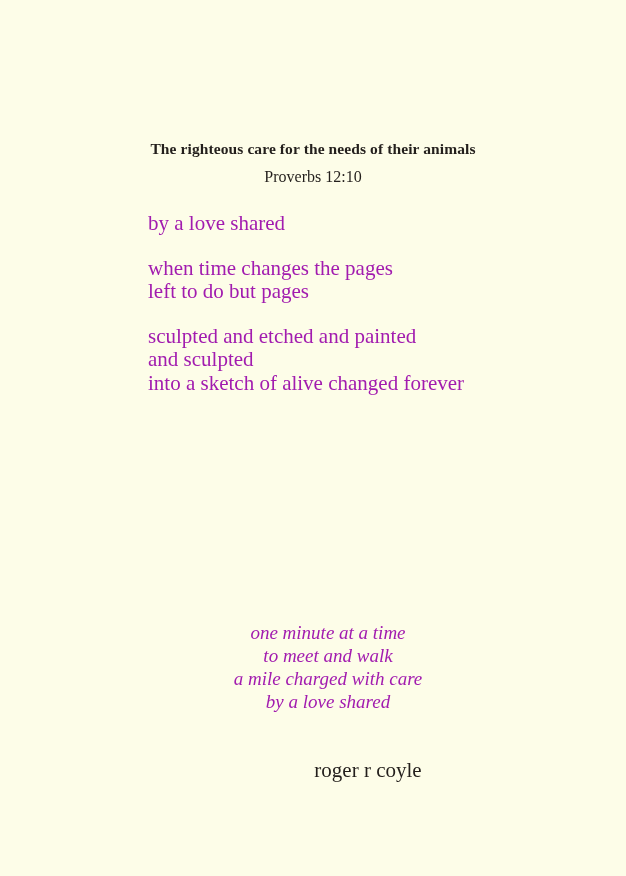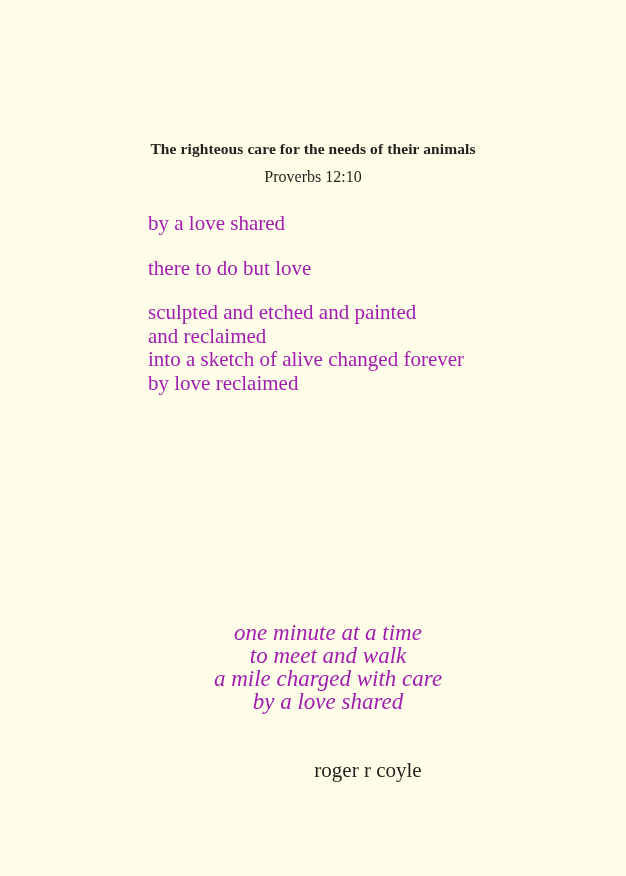--- a/index.html
+++ b/index.html
@@ -66,21 +66,21 @@
 
   .coda {
     position: absolute;
     top: 621px;
     left: 0;
     width: 626px;
     text-align: center;
   }
   .coda .line {
     font-style: italic;
-    font-size: 23px;
+    font-size: 19px;
     line-height: 23px;
     padding-left: 30px;
   }
 
   .byline {
     position: absolute;
     top: 758px;
     left: 0;
     width: 626px;
     text-align: center;
@@ -103,29 +103,29 @@
     <div class="epigraph-ref">Proverbs 12:10</div>
   </div>
 
   <div class="poem">
 
     <div class="stanza">
       <div class="line">by a love shared</div>
     </div>
 
     <div class="stanza">
-      <div class="line">there to do but love</div>
+      <div class="line">when time changes the pages</div>
+      <div class="line">left to do but pages</div>
     </div>
 
 
     <div class="stanza">
       <div class="line">sculpted and etched and painted</div>
-      <div class="line">and reclaimed</div>
+      <div class="line">and sculpted</div>
       <div class="line">into a sketch of alive changed forever</div>
-      <div class="line">by love reclaimed</div>
     </div>
 
   </div>
 
   <div class="coda">
     <div class="line">one minute at a time</div>
     <div class="line">to meet and walk</div>
     <div class="line">a mile charged with care</div>
     <div class="line">by a love shared</div>
   </div>

